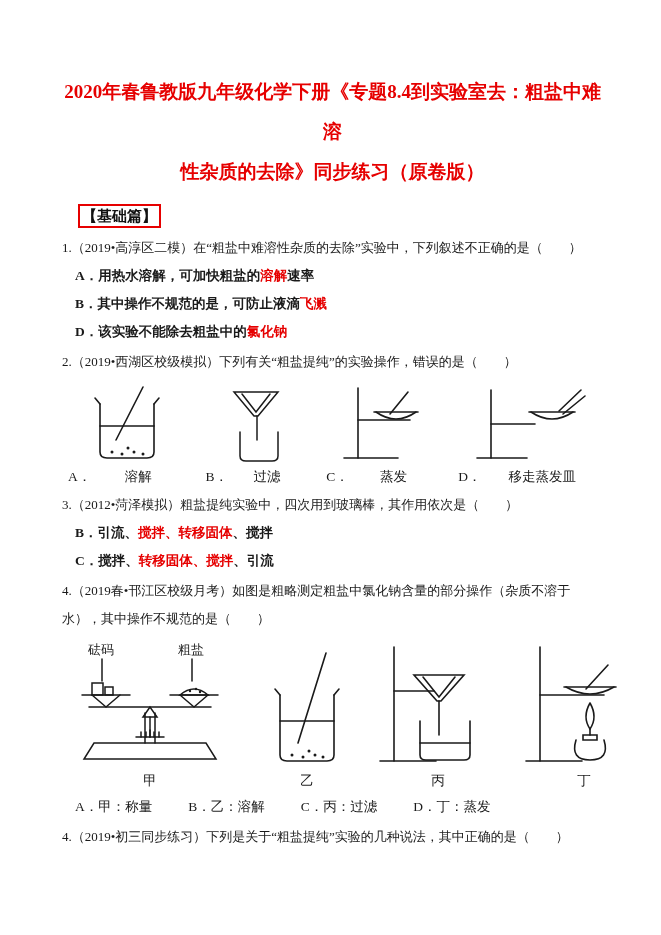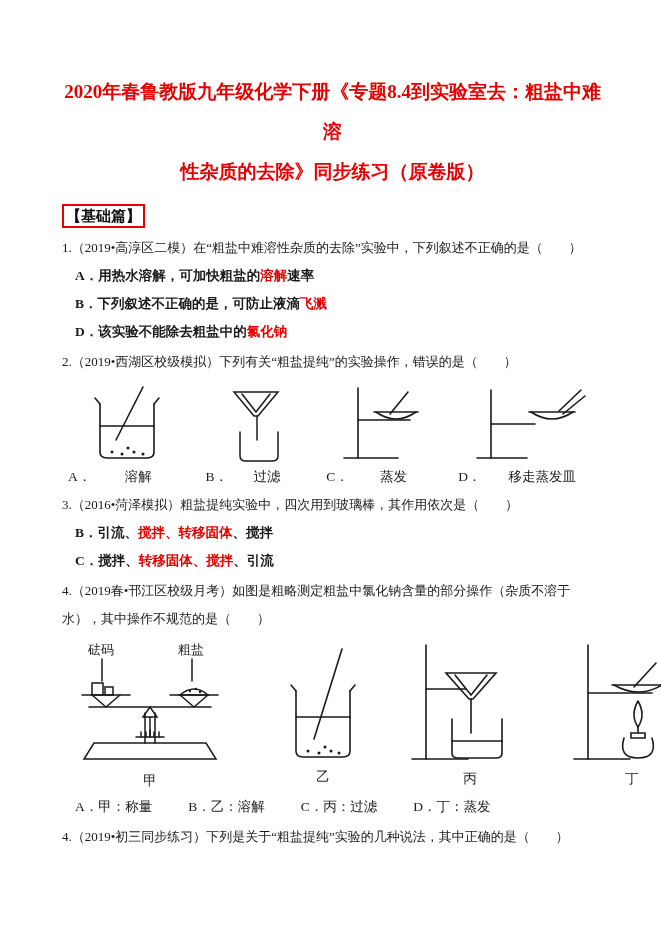--- a/index.html
+++ b/index.html
@@ -15,37 +15,37 @@
     overflow:hidden;
   }
   .title{
     text-align:center;
     color:var(--red);
     font-weight:bold;
     font-size:19px;
     line-height:40px;
     margin-bottom:12px;
   }
-  .section{margin:4px 0 6px 0;}
+  .section{margin:4px 0 6px 16px;}
   .section-box{
     display:inline-block;
     border:2px solid var(--red);
     font-weight:bold;
     font-size:15px;
     line-height:20px;
     padding:0 2px;
     color:#111;
   }
   .question{margin:0 0 2px 0;}
   .stem{margin:0;font-size:13px;line-height:28px;}
   .option{margin:0;padding-left:13px;font-size:13.5px;line-height:28px;font-weight:bold;}
   .red{color:var(--red);}
   .fig-row{display:flex;align-items:flex-end;margin:6px 0 0 6px;}
   .q2-row{gap:20px;}
-  .q4-row{gap:42px;margin-left:2px;align-items:center;}
+  .q4-row{gap:26px;margin-left:2px;}
   .fig-cell{display:flex;flex-direction:column;}
   .fig-label{display:flex;font-size:13.5px;line-height:24px;margin-top:1px;}
   .fig-name{margin:0 auto;}
   .fig-caption{text-align:center;font-size:13.5px;line-height:24px;margin-top:2px;}
   .answers-row{display:flex;gap:36px;padding-left:13px;font-size:13.5px;line-height:28px;align-items:center;}
   svg{display:block;}
   svg text{font-family:"Liberation Serif","DejaVu Serif",serif;fill:#1a1a1a;}
 </style>
 </head>
 <body>
@@ -57,21 +57,21 @@
     <div>性杂质的去除》同步练习（原卷版）</div>
   </div>
 
   <div class="section">
     <span class="section-box">【基础篇】</span>
   </div>
 
   <div class="question">
     <p class="stem">1.（2019•高淳区二模）在“粗盐中难溶性杂质的去除”实验中，下列叙述不正确的是（　　）</p>
     <p class="option"><span>A．用热水溶解，可加快粗盐的</span><span class="red">溶解</span><span>速率</span></p>
-    <p class="option"><span>B．下列叙述不正确的是，可防止液滴</span><span class="red">飞溅</span></p>
+    <p class="option"><span>B．其中操作不规范的是，可防止液滴</span><span class="red">飞溅</span></p>
     <p class="option"><span>D．该实验不能除去粗盐中的</span><span class="red">氯化钠</span></p>
   </div>
 
   <div class="question">
     <p class="stem">2.（2019•西湖区校级模拟）下列有关“粗盐提纯”的实验操作，错误的是（　　）</p>
     <div class="fig-row q2-row">
 
       <div class="fig-cell" style="width:128px;">
         <svg width="88" height="80" viewBox="0 0 88 80" style="margin:0 auto;">
           <g stroke="#1a1a1a" stroke-width="1.6" fill="none" stroke-linecap="round">
@@ -142,21 +142,21 @@
         <div class="fig-label">
           <span>D．</span>
           <span class="fig-name">移走蒸发皿</span>
         </div>
       </div>
 
     </div>
   </div>
 
   <div class="question">
-    <p class="stem">3.（2016•菏泽模拟）粗盐提纯实验中，四次用到玻璃棒，其作用依次是（　　）</p>
+    <p class="stem">3.（2012•菏泽模拟）粗盐提纯实验中，四次用到玻璃棒，其作用依次是（　　）</p>
     <p class="option"><span>B．引流、</span><span class="red">搅拌、转移固体</span><span>、搅拌</span></p>
     <p class="option"><span>C．搅拌、</span><span class="red">转移固体、搅拌</span><span>、引流</span></p>
   </div>
 
   <div class="question">
     <p class="stem">4.（2019春•邗江区校级月考）如图是粗略测定粗盐中氯化钠含量的部分操作（杂质不溶于水），其中操作不规范的是（　　）</p>
 
     <div class="fig-row q4-row">
 
       <div class="fig-cell" style="width:176px;">

